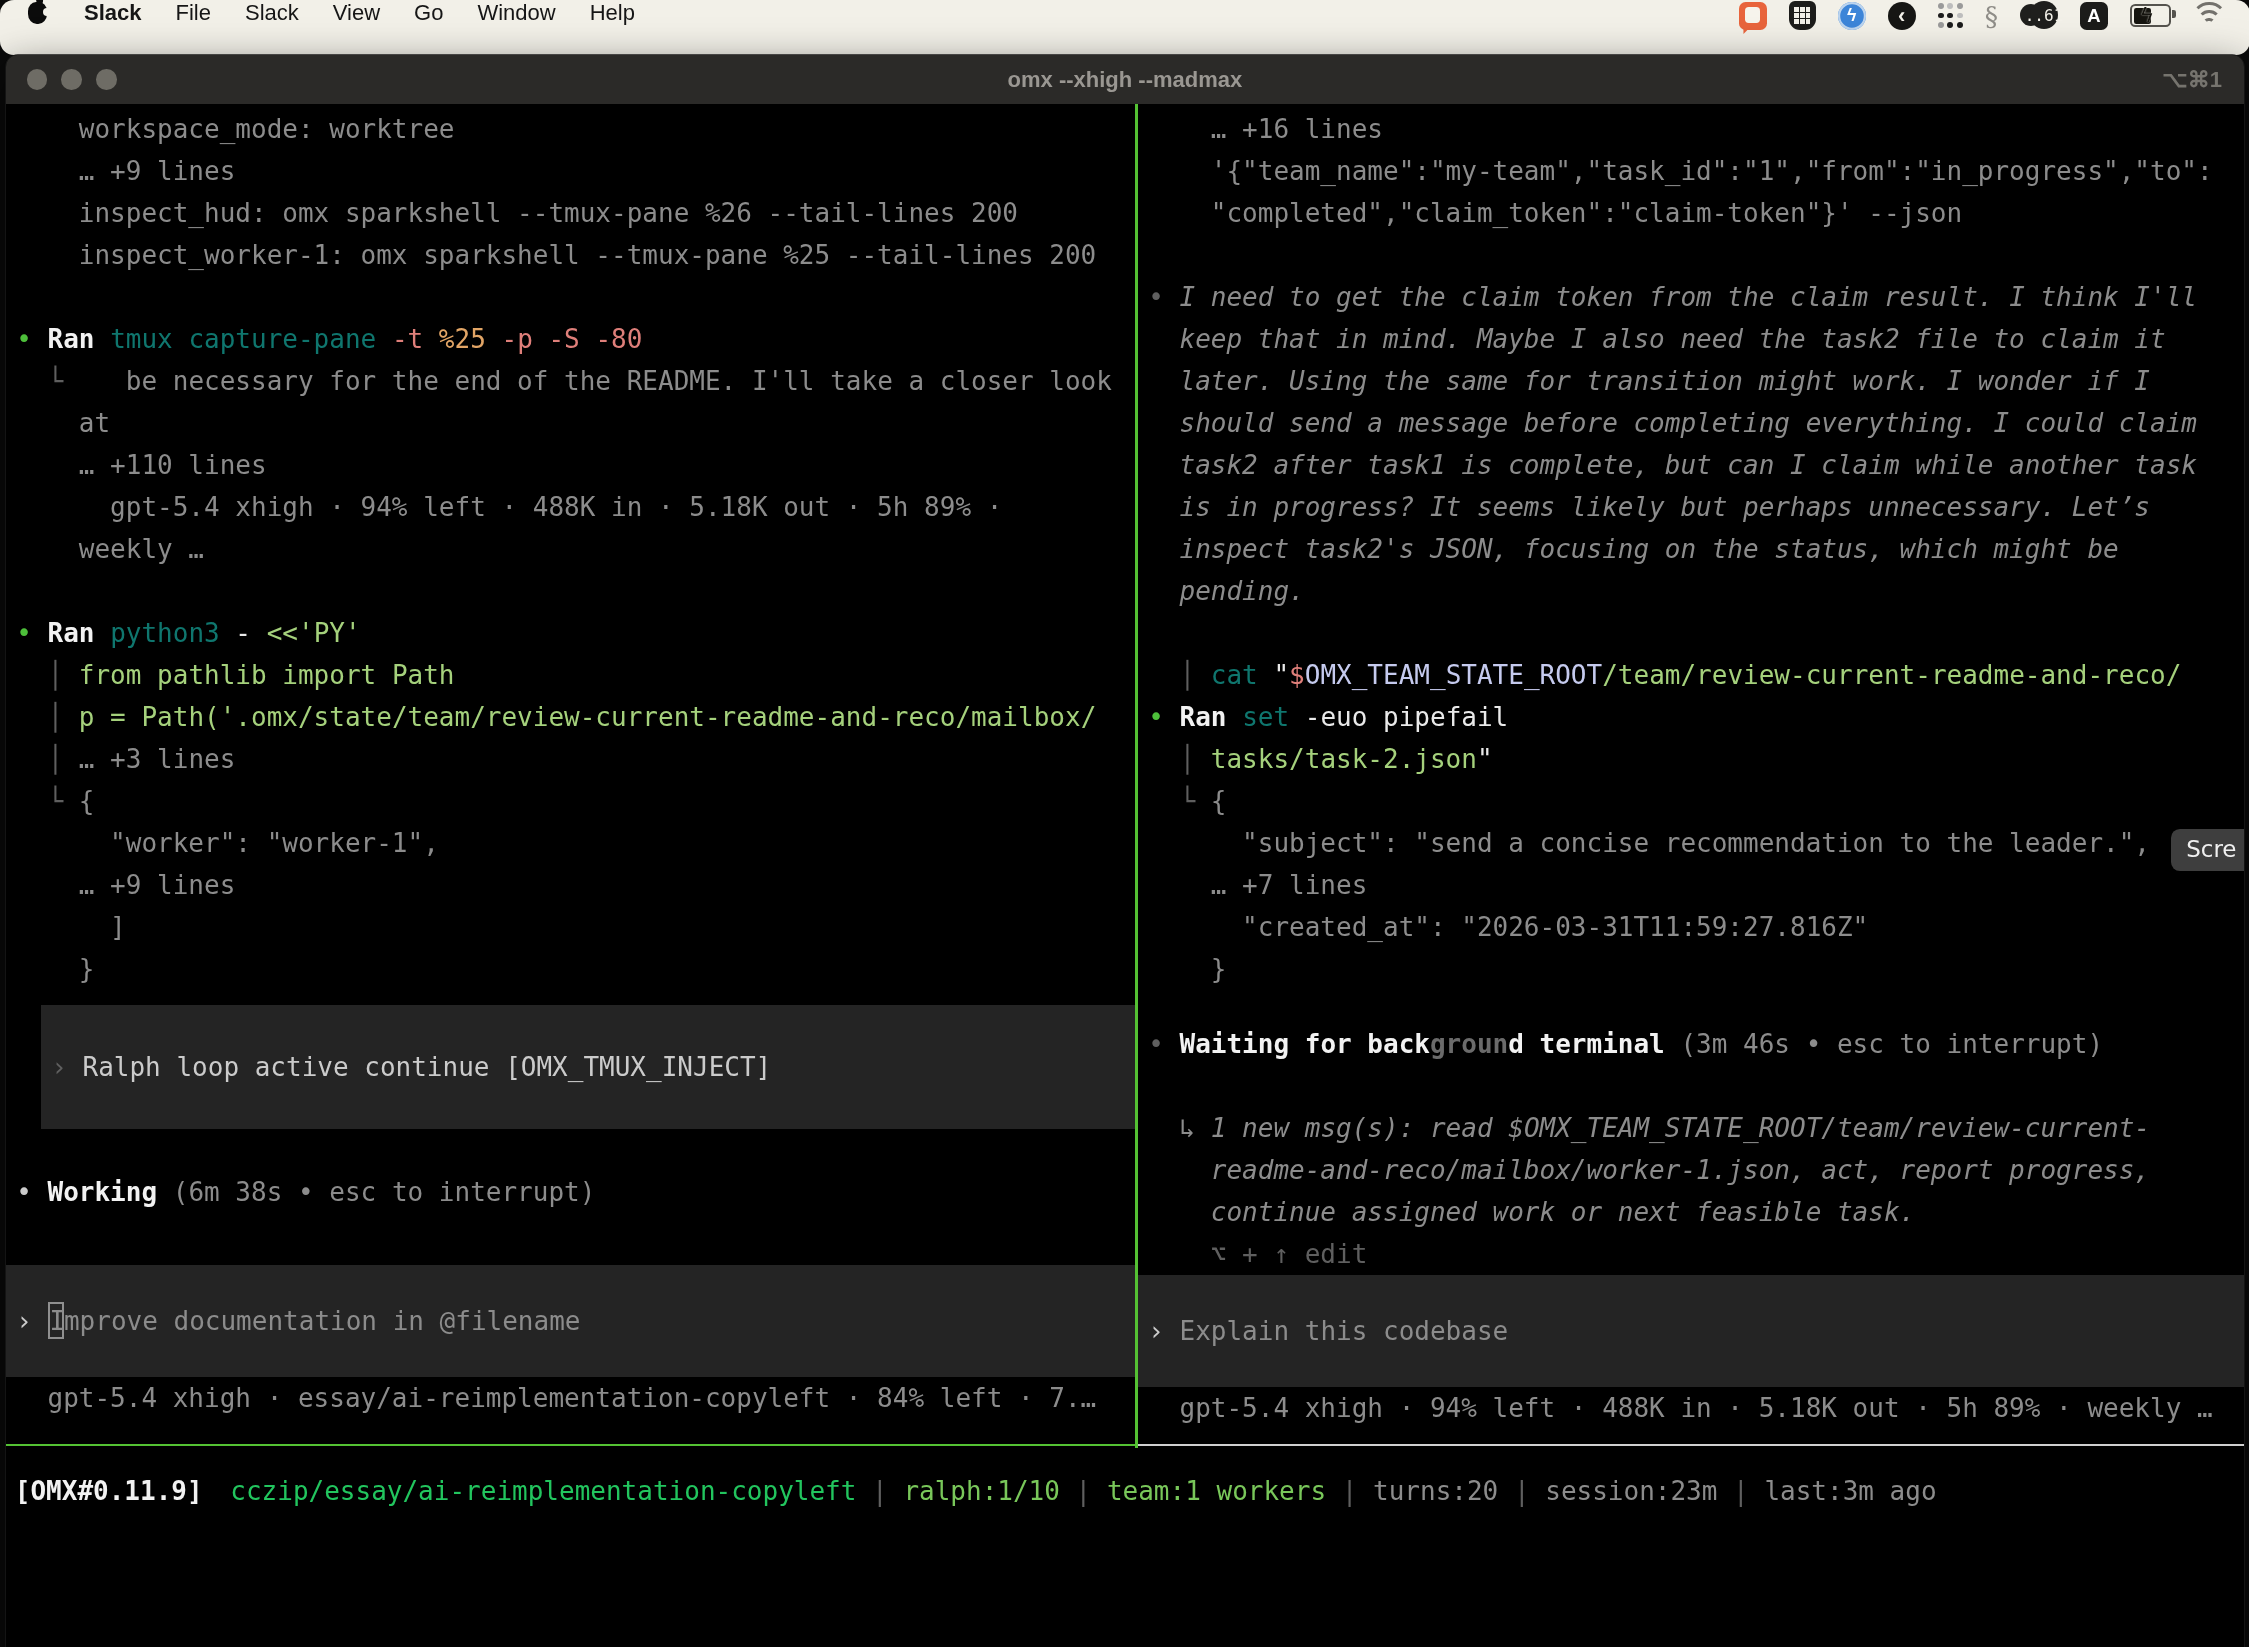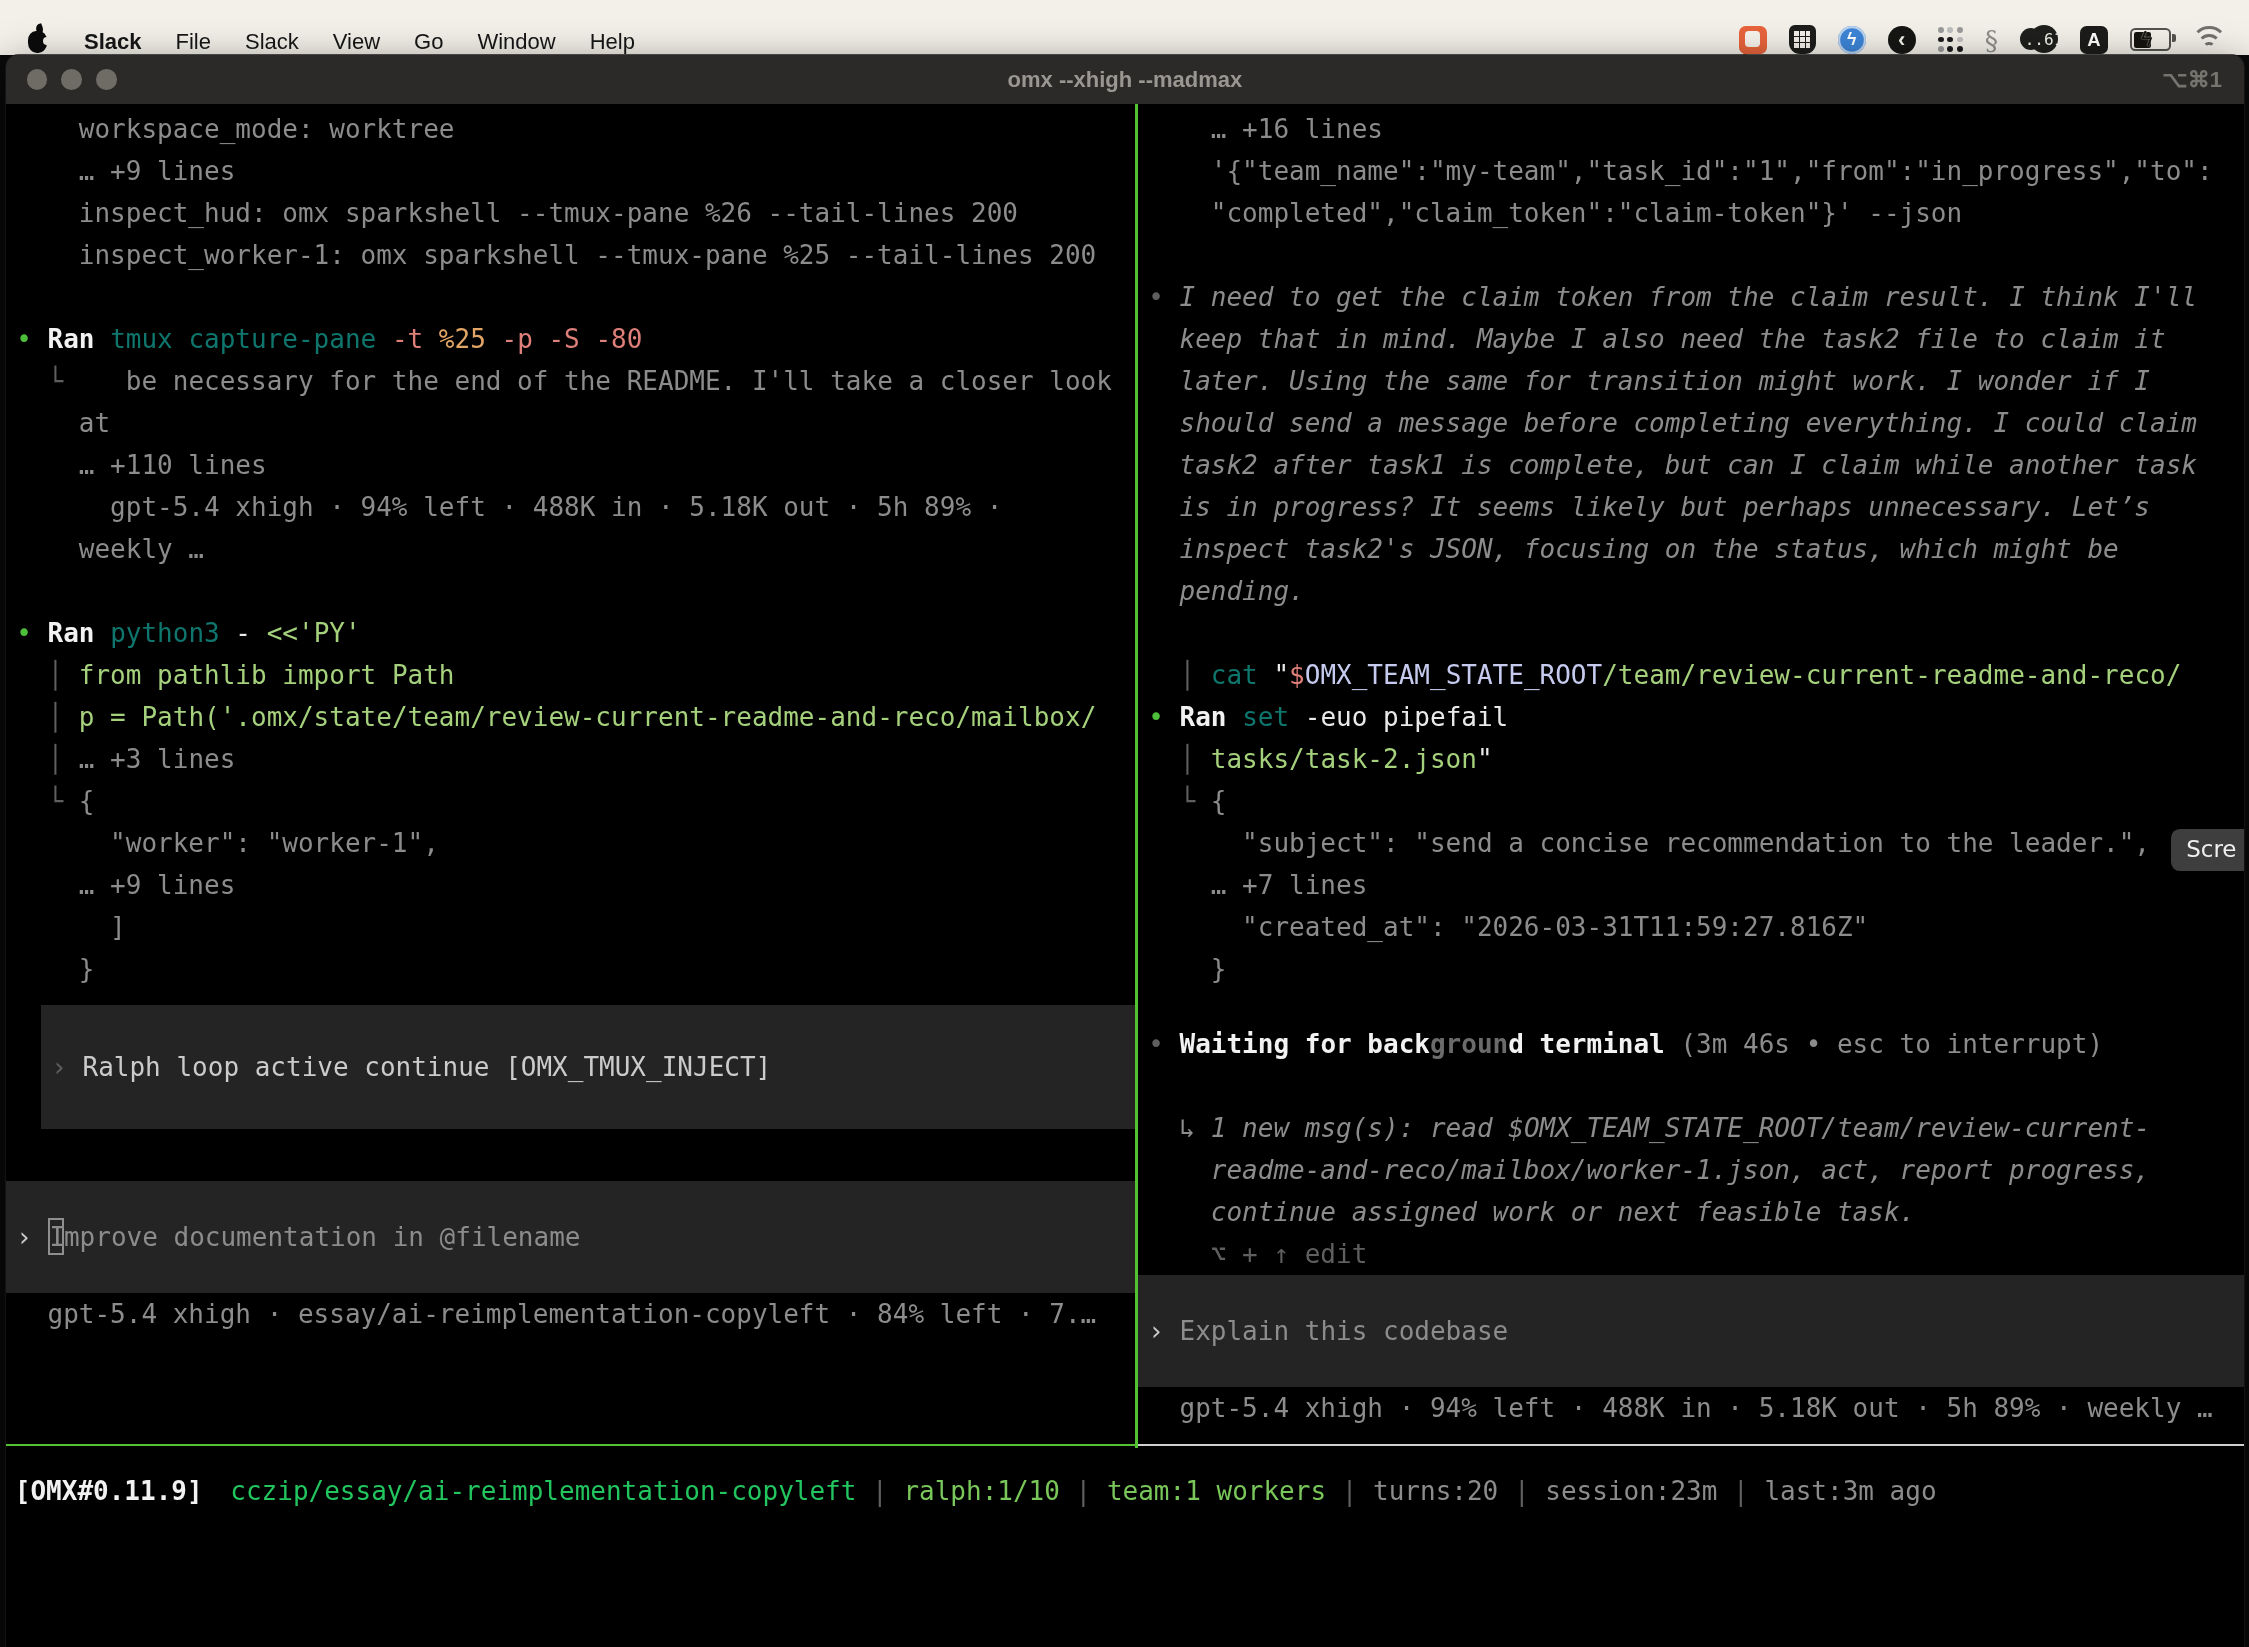--- a/index.html
+++ b/index.html
@@ -3,22 +3,23 @@
 <meta charset="utf-8">
 <style>
   html,body{margin:0;padding:0;}
   body{
     width:2250px;height:1648px;position:relative;overflow:hidden;
     background:#0a0a0a;font-family:"Liberation Sans",sans-serif;
   }
   
   .menubar{
     position:absolute;left:0;top:0;width:2250px;height:55px;
-    background:#f2f0e8;display:flex;align-items:flex-end;color:#161616;
+    background:#f2f0e8;display:flex;align-items:flex-start;color:#161616;
     font-size:22px;
+    border-radius:14px;
   }
   .menubar .left{display:flex;align-items:center;gap:34px;padding-left:28px;}
   .menubar .appname{font-weight:700;}
   .menubar .mitem{font-weight:400;}
   .apple{position:relative;width:19px;height:22px;background:#0b0b0b;border-radius:42% 42% 46% 46%;margin-right:3px;}
   .apple::before{content:"";position:absolute;width:7.4px;height:9.6px;background:#0b0b0b;border-radius:60% 0 60% 0;top:-6.6px;right:3.7px;transform:rotate(-20deg);}
   .apple::after{content:"";position:absolute;width:8px;height:8px;background:#f2f0e8;border-radius:50%;right:-3.7px;top:5.9px;}
   .menubar .right{margin-left:auto;display:flex;align-items:center;gap:22px;padding-right:25px;}
   .tray{position:relative;display:flex;align-items:center;justify-content:center;}
   .ic-chat{width:28px;height:28px;background:#e8643c;border-radius:6.6px;position:relative;}
@@ -205,20 +206,24 @@
           <div class="tline"><span class="c-dim">  │ </span><span class="c-gray">… +3 lines</span></div>
           <div class="tline"><span class="c-dim">  └ </span><span class="c-gray">{</span></div>
           <div class="tline"><span class="c-gray">      "worker": "worker-1",</span></div>
           <div class="tline"><span class="c-gray">    … +9 lines</span></div>
           <div class="tline"><span class="c-gray">      ]</span></div>
           <div class="tline"><span class="c-gray">    }</span></div>
         </div>
         <div class="section band ralph">
           <div class="tline"><span class="c-dim">› </span><span class="c-lgray">Ralph loop active continue [OMX_TMUX_INJECT]</span></div>
         </div>
+        <div class="section">
+          <div class="tline"></div>
+          <div class="tline"><span class="c-lgray">• </span><span class="c-wbold">Working </span><span class="c-gray">(6m 38s • esc to interrupt)</span></div>
+        </div>
         <div class="section band input gap70">
           <div class="tline"><span class="c-lgray">› </span><span class="cursor">I</span><span class="c-gray">mprove documentation in @filename</span></div>
         </div>
         <div class="section">
           <div class="tline"><span class="c-gray">  gpt-5.4 xhigh · essay/ai-reimplementation-copyleft · 84% left · 7.…</span></div>
         </div>
       </div>
     <div class="vdivider"></div>
     <div class="pane pane-right">
         <div class="section">

